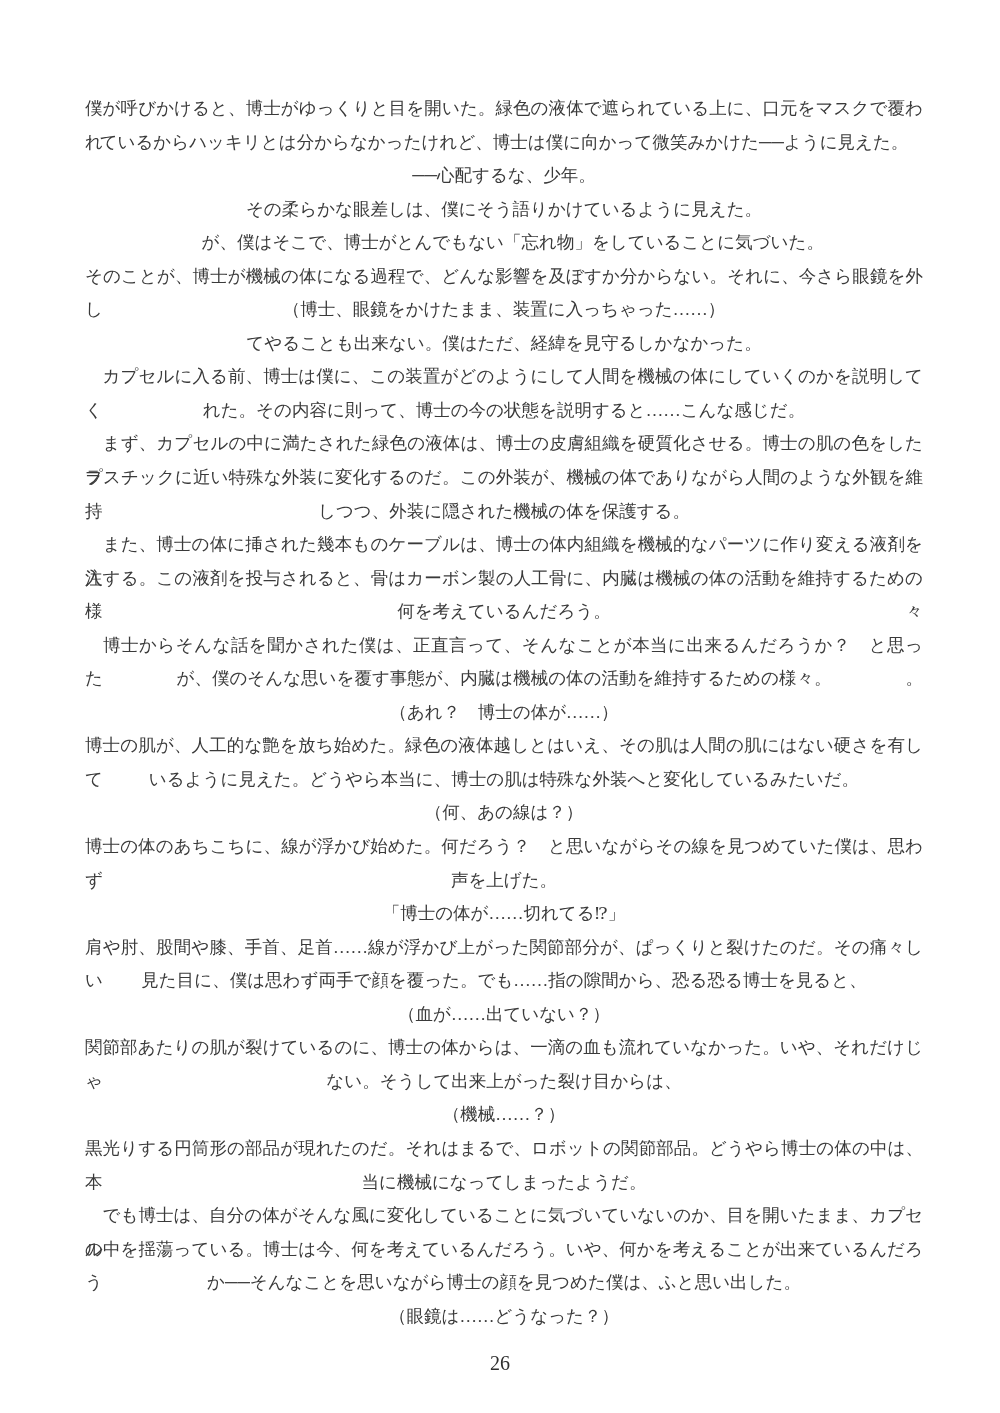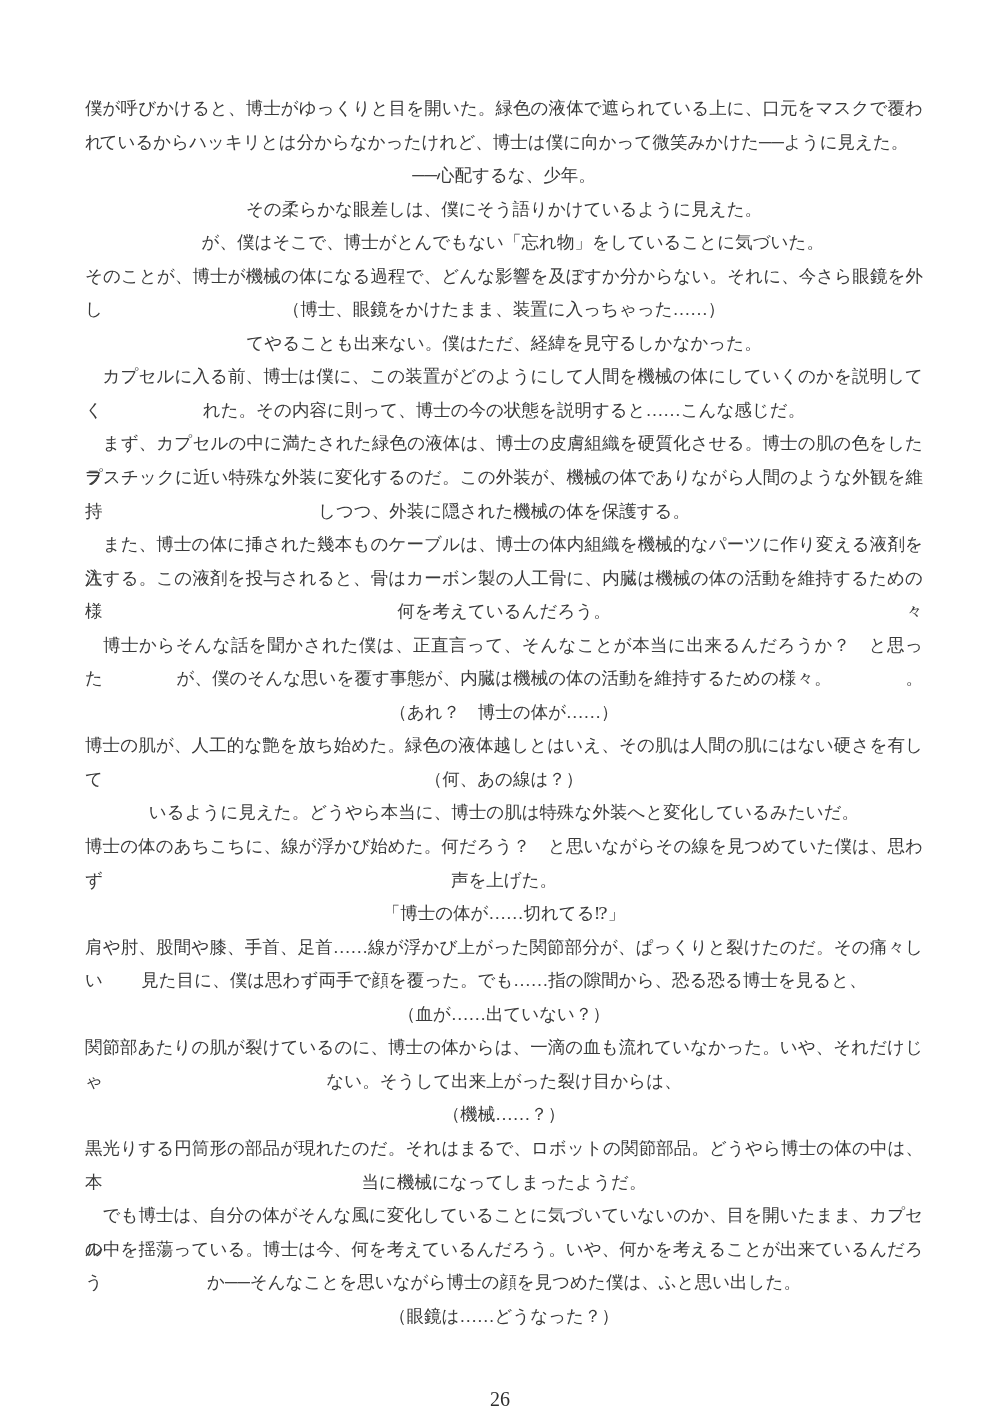--- a/index.html
+++ b/index.html
@@ -31,21 +31,21 @@
     text-align: center;
   }
   .text-line.full {
     white-space: normal;
     text-align: justify;
     text-align-last: justify;
     text-justify: inter-character;
   }
   .page-number {
     position: absolute;
-    top: 1388px;
+    top: 1352px;
     left: 0;
     width: 100%;
     text-align: center;
     font-size: 20px;
     color: #2e2e2e;
     font-family: Liberation Serif, serif;
   }
 </style>
 </head>
 <body>
@@ -65,22 +65,22 @@
     <div class="text-line full">　まず、カプセルの中に満たされた緑色の液体は、博士の皮膚組織を硬質化させる。博士の肌の色をしたプ</div>
     <div class="text-line full">ラスチックに近い特殊な外装に変化するのだ。この外装が、機械の体でありながら人間のような外観を維持</div>
     <div class="text-line">しつつ、外装に隠された機械の体を保護する。</div>
     <div class="text-line full">　また、博士の体に挿された幾本ものケーブルは、博士の体内組織を機械的なパーツに作り変える液剤を注</div>
     <div class="text-line full">入する。この液剤を投与されると、骨はカーボン製の人工骨に、内臓は機械の体の活動を維持するための様々</div>
     <div class="text-line">何を考えているんだろう。</div>
     <div class="text-line full">　博士からそんな話を聞かされた僕は、正直言って、そんなことが本当に出来るんだろうか？　と思った。</div>
     <div class="text-line">が、僕のそんな思いを覆す事態が、内臓は機械の体の活動を維持するための様々。</div>
     <div class="text-line">（あれ？　博士の体が……）</div>
     <div class="text-line full">博士の肌が、人工的な艶を放ち始めた。緑色の液体越しとはいえ、その肌は人間の肌にはない硬さを有して</div>
+    <div class="text-line">いるように見えた。どうやら本当に、博士の肌は特殊な外装へと変化しているみたいだ。</div>
     <div class="text-line">（何、あの線は？）</div>
-    <div class="text-line">いるように見えた。どうやら本当に、博士の肌は特殊な外装へと変化しているみたいだ。</div>
     <div class="text-line full">博士の体のあちこちに、線が浮かび始めた。何だろう？　と思いながらその線を見つめていた僕は、思わず</div>
     <div class="text-line">声を上げた。</div>
     <div class="text-line">「博士の体が……切れてる⁉」</div>
     <div class="text-line full">肩や肘、股間や膝、手首、足首……線が浮かび上がった関節部分が、ぱっくりと裂けたのだ。その痛々しい</div>
     <div class="text-line">見た目に、僕は思わず両手で顔を覆った。でも……指の隙間から、恐る恐る博士を見ると、</div>
     <div class="text-line">（血が……出ていない？）</div>
     <div class="text-line full">関節部あたりの肌が裂けているのに、博士の体からは、一滴の血も流れていなかった。いや、それだけじゃ</div>
     <div class="text-line">ない。そうして出来上がった裂け目からは、</div>
     <div class="text-line">（機械……？）</div>
     <div class="text-line full">黒光りする円筒形の部品が現れたのだ。それはまるで、ロボットの関節部品。どうやら博士の体の中は、本</div>

